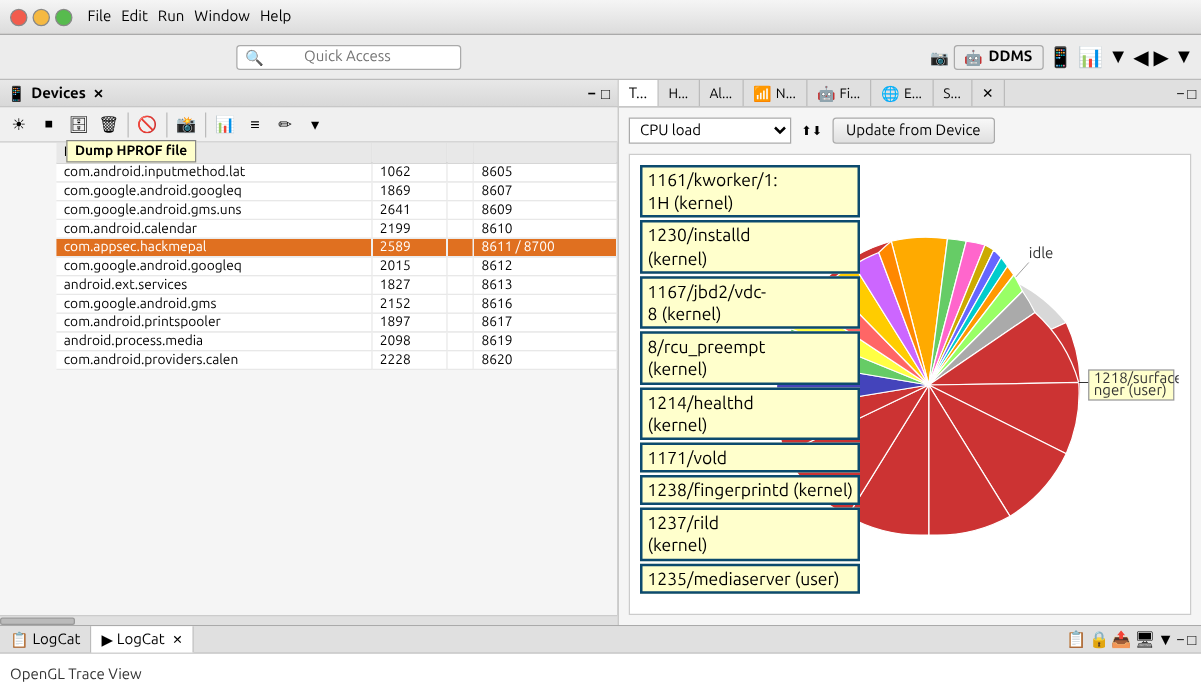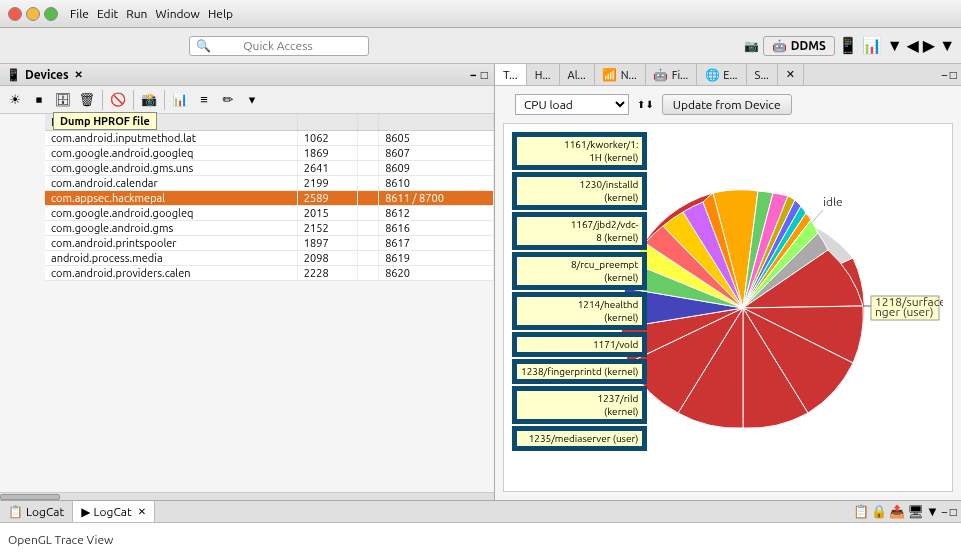--- a/index.html
+++ b/index.html
@@ -189,22 +189,21 @@
     .cpu-toolbar {
       display: flex;
       align-items: center;
       gap: 8px;
     }
     .cpu-select {
       border: 1px solid #aaa;
       background: white;
       padding: 2px 4px;
       font-size: 12px;
-      width: 114px;
-      margin-left: 12px;
+      width: 130px;
     }
     .update-btn {
       background: linear-gradient(to bottom, #f8f8f8, #e0e0e0);
       border: 1px solid #aaa;
       border-radius: 3px;
       padding: 3px 10px;
       cursor: pointer;
       font-size: 12px;
     }
 
@@ -250,26 +249,26 @@
       padding: 3px 8px;
       font-size: 11px;
       color: #333;
       height: calc(100% - 22px);
       background: white;
       display: flex;
       align-items: center;
     }
     .legend-item {
       background: #ffffcc;
-      border: 5px solid #0c4a6e;
-      font-size: 10px;
+      border: 2px solid #0c4a6e;
+      font-size: 14px;
       padding: 1px 4px;
       white-space: nowrap;
       line-height: 1.3;
-      text-align: right;
+      text-align: left;
     }
 
     .scrollbar-h {
       height: 8px;
       background: #e0e0e0;
       border-top: 1px solid #ccc;
       position: relative;
     }
     .scrollbar-thumb {
       position: absolute;
@@ -395,20 +394,26 @@
       <td></td>
       <td>8611 / 8700</td>
     </tr>
             <tr>
       <td>com.google.android.googleq</td>
       <td>2015</td>
       <td></td>
       <td>8612</td>
     </tr>
             <tr>
+      <td>android.ext.services</td>
+      <td>1827</td>
+      <td></td>
+      <td>8613</td>
+    </tr>
+            <tr>
       <td>com.google.android.gms</td>
       <td>2152</td>
       <td></td>
       <td>8616</td>
     </tr>
             <tr>
       <td>com.android.printspooler</td>
       <td>1897</td>
       <td></td>
       <td>8617</td>

